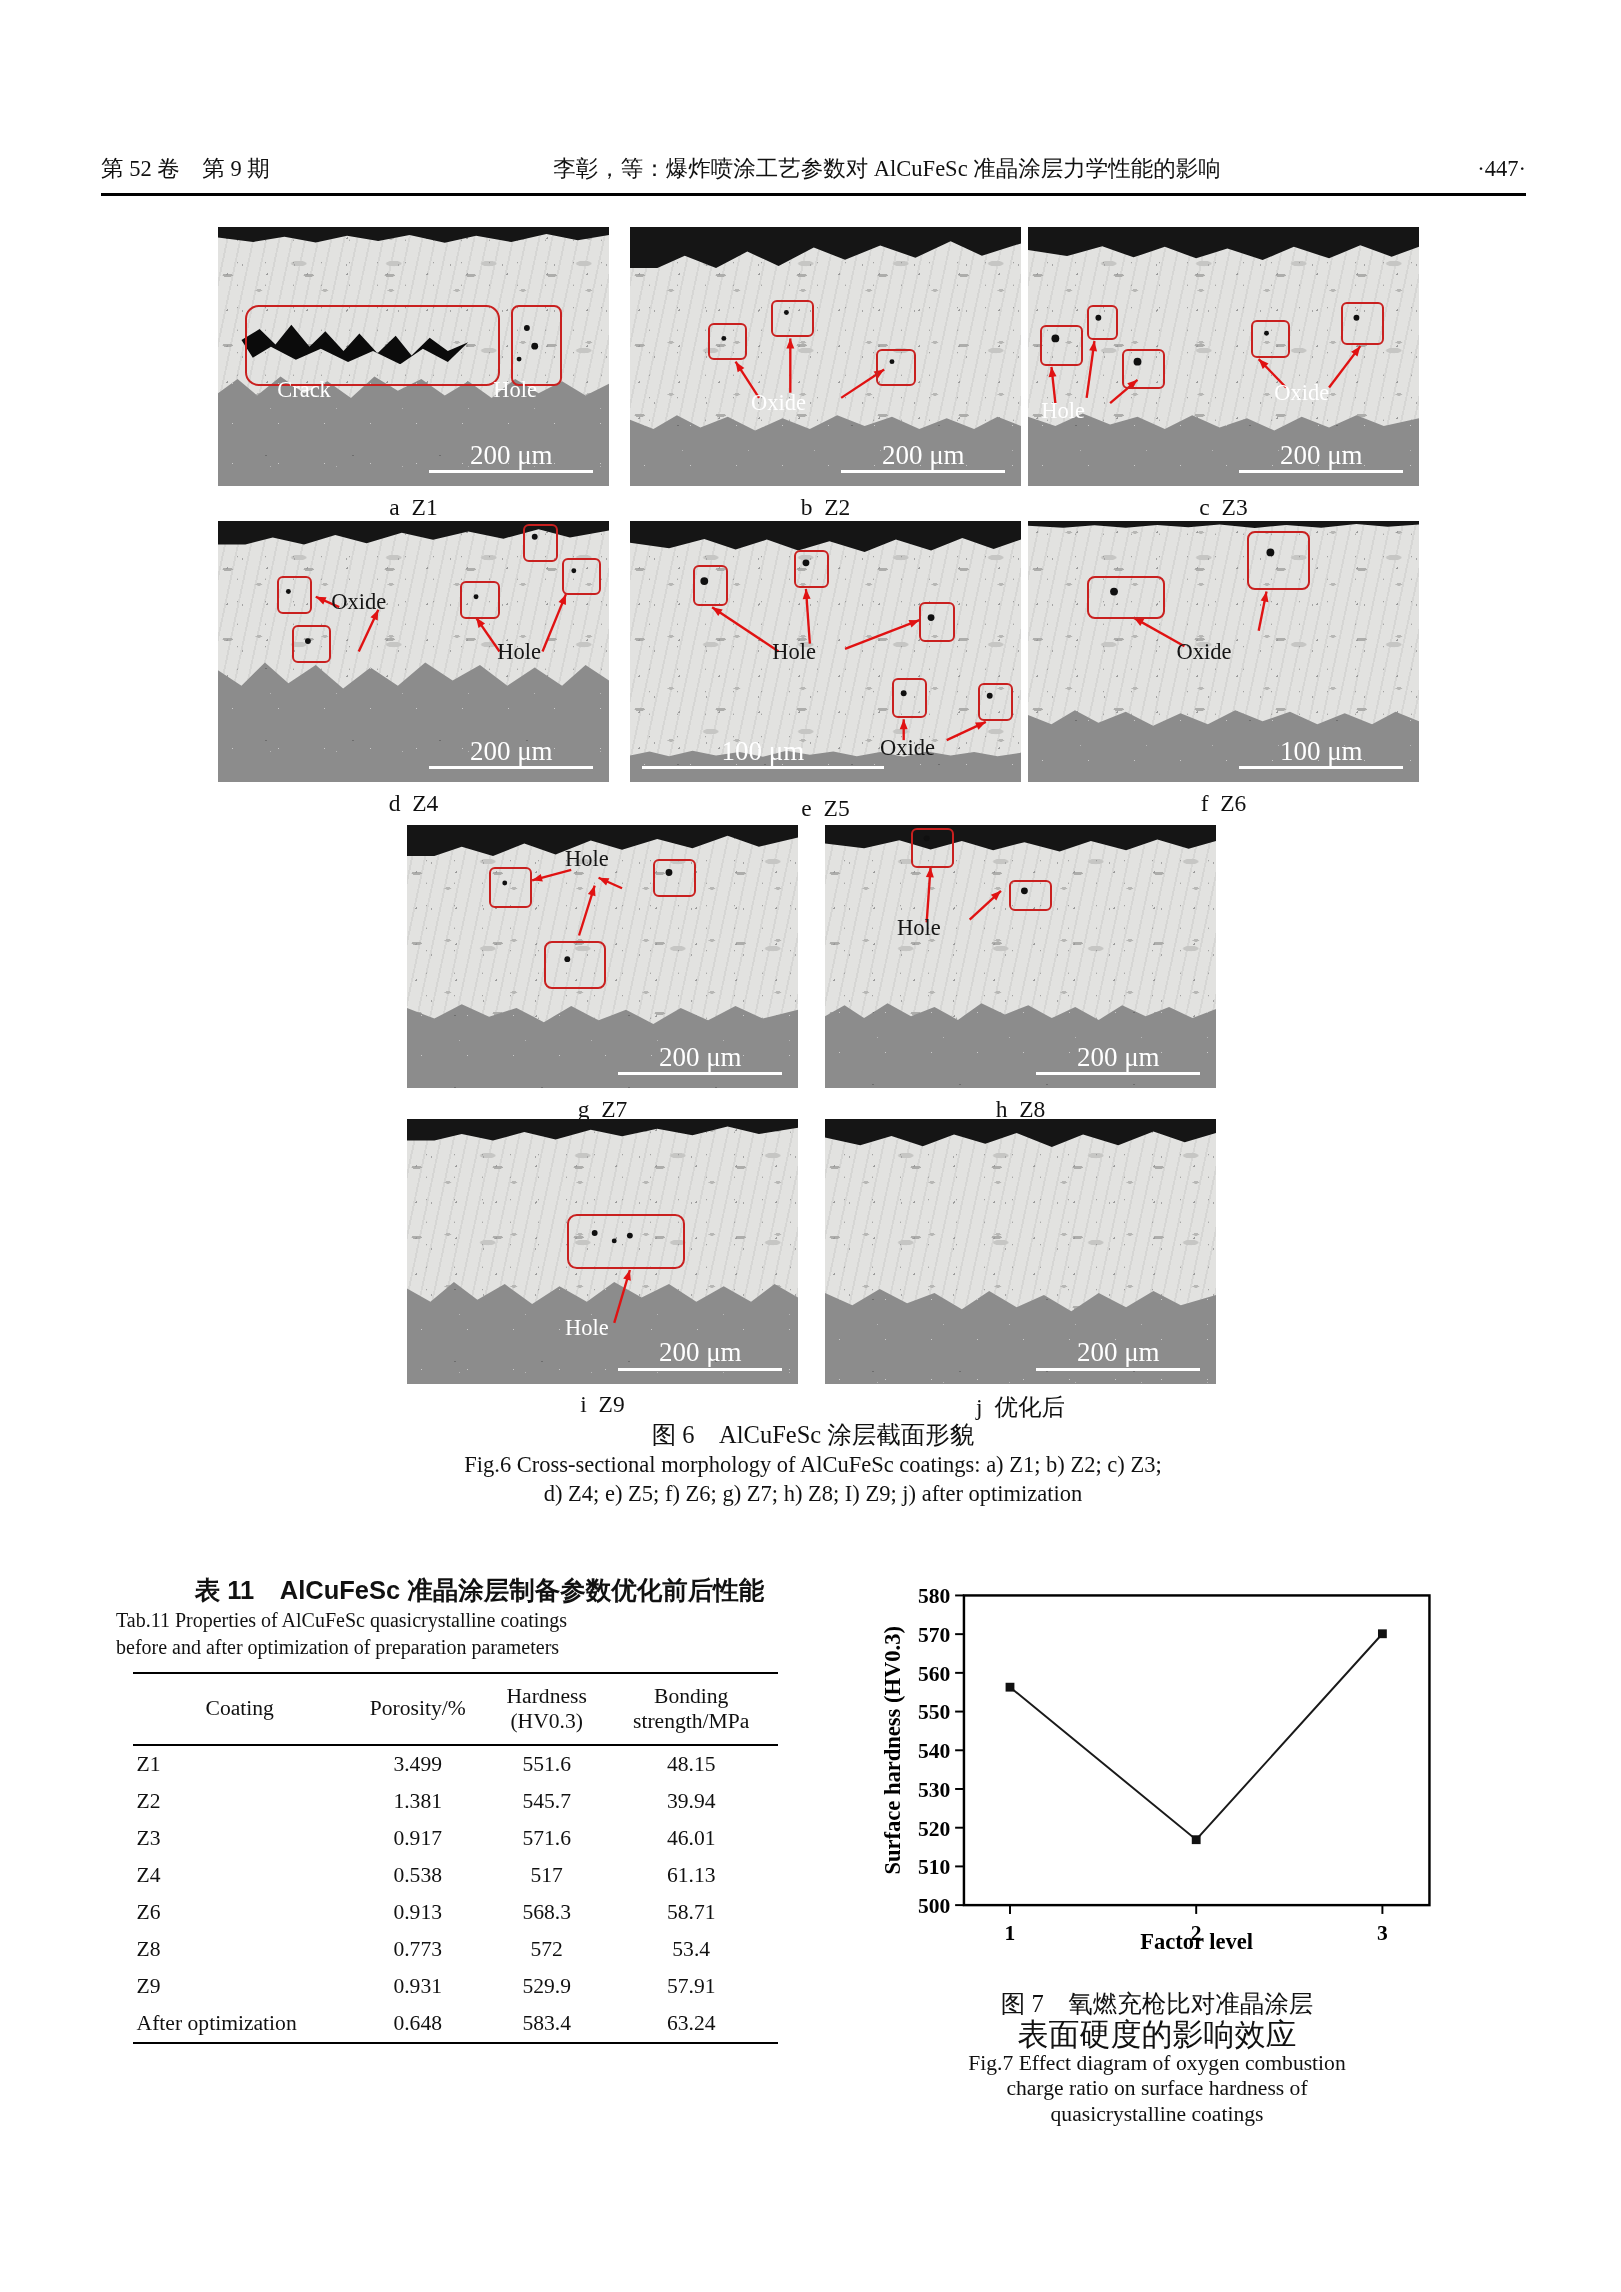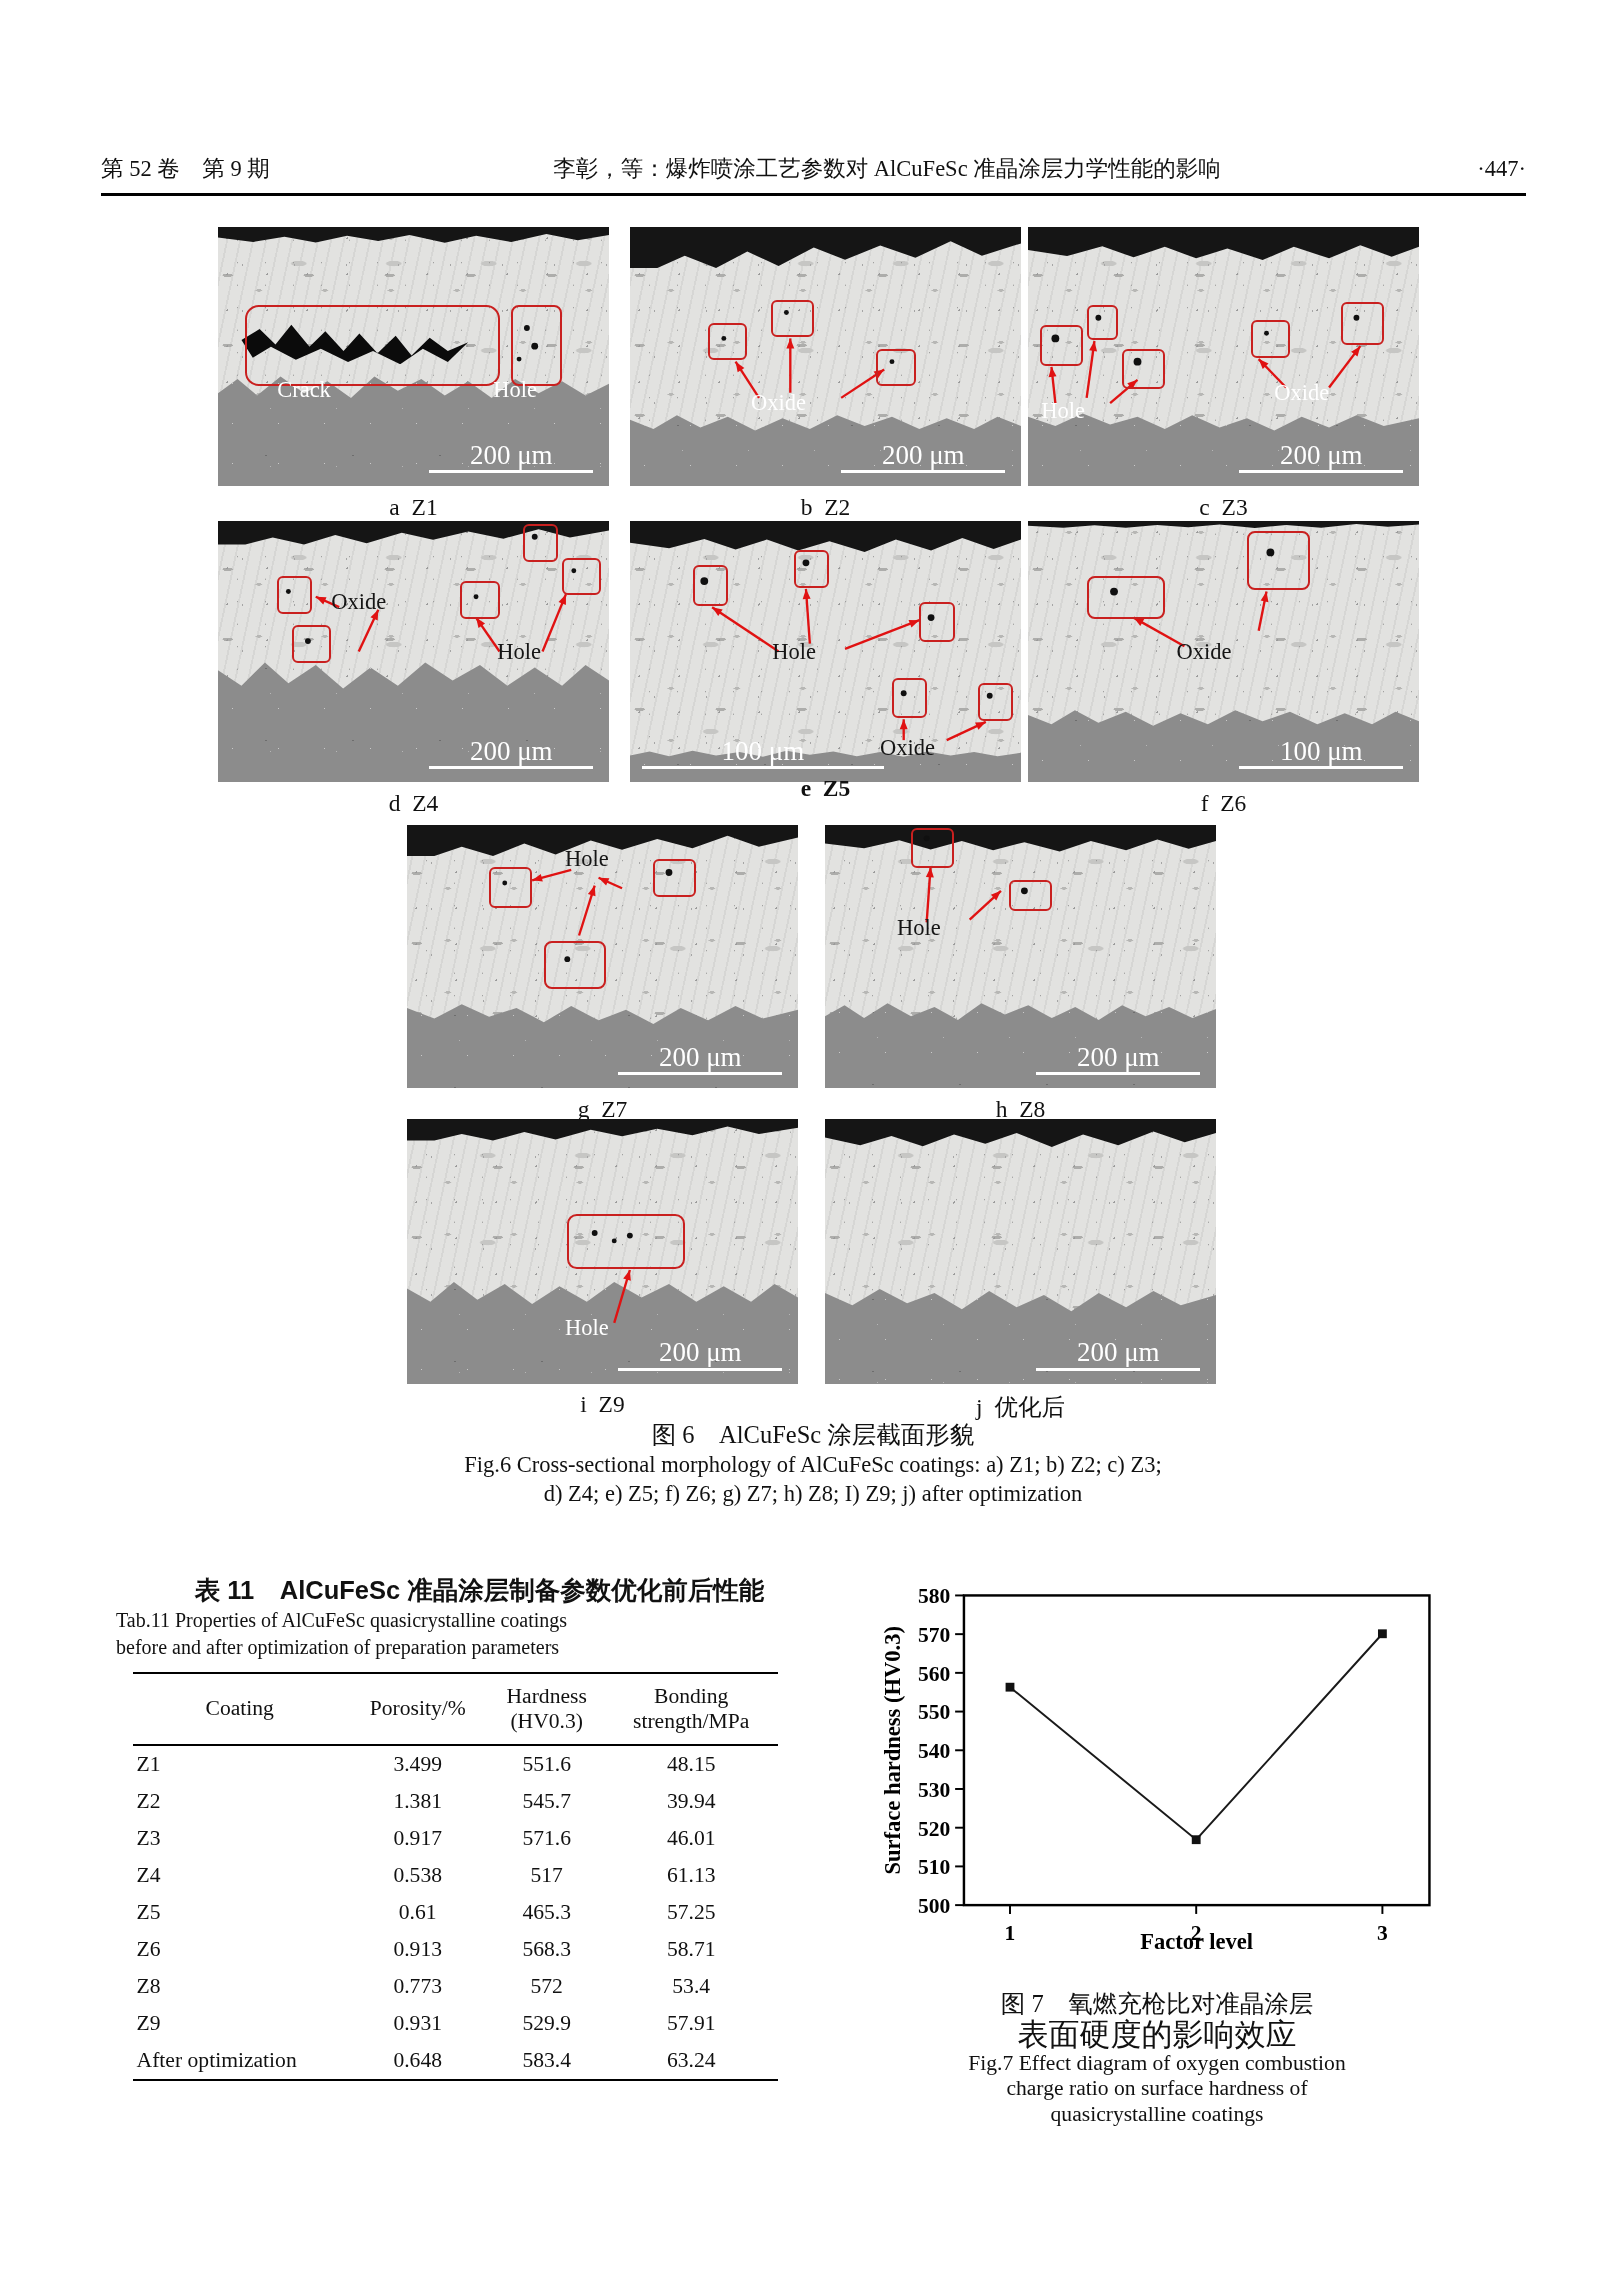--- a/index.html
+++ b/index.html
@@ -219,21 +219,21 @@
           <div class="abox" style="left: 74%; top: 31%; width: 8%; height: 14%; border-radius: 5.9px;"></div>
           <div class="abox" style="left: 67%; top: 60%; width: 8%; height: 14%; border-radius: 5.9px;"></div>
           <div class="abox" style="left: 89%; top: 62%; width: 8%; height: 13%; border-radius: 5.9px;"></div>
           <div class="alabel" style="left: 42%; top: 50%; color: rgb(21, 21, 21);">Hole</div>
           <div class="alabel" style="left: 71%; top: 87%; color: rgb(21, 21, 21);">Oxide</div>
           <div class="sbar" style="left: 3%; width: 62%;">
             <div class="stext">100 μm</div>
             <div class="sline"></div>
           </div>
         </div>
-        <div class="plabel" style="top: 254px; font-weight: bold;">e  Z5</div>
+        <div class="plabel" style="top: 274px;">e  Z5</div>
       </div>
       <div class="panel" style="left: 1028px; top: 521px; width: 391px; height: 300px;">
         <div class="micro" style="height: 261px;">
           <div class="substrate sB" style="height: 78px;"></div>
           <div class="topband tA" style="height: 7.8px;"></div>
           <svg class="ann" viewBox="0 0 399 266">
             <circle cx="87.78" cy="71.82000000000001" r="4" fill="#101010"></circle>
             <circle cx="247.38" cy="31.919999999999998" r="4" fill="#101010"></circle>
             <line x1="159.60000000000002" y1="127.67999999999999" x2="107.73" y2="98.42" stroke="#e01212" stroke-width="2.4"></line>
             <polygon points="107.73,98.42 118.63196785293883,99.88529755800265 114.62266397657362,106.99269988428642" fill="#e01212"></polygon>
@@ -384,26 +384,20 @@
             <td class="cl">Z3</td>
             <td>0.917</td>
             <td>571.6</td>
             <td>46.01</td>
           </tr>
           <tr>
             <td class="cl">Z4</td>
             <td>0.538</td>
             <td>517</td>
             <td>61.13</td>
-          </tr>
-          <tr>
-            <td class="cl">Z5</td>
-            <td>0.61</td>
-            <td>465.3</td>
-            <td>57.25</td>
           </tr>
           <tr>
             <td class="cl">Z6</td>
             <td>0.913</td>
             <td>568.3</td>
             <td>58.71</td>
           </tr>
           <tr>
             <td class="cl">Z8</td>
             <td>0.773</td>

